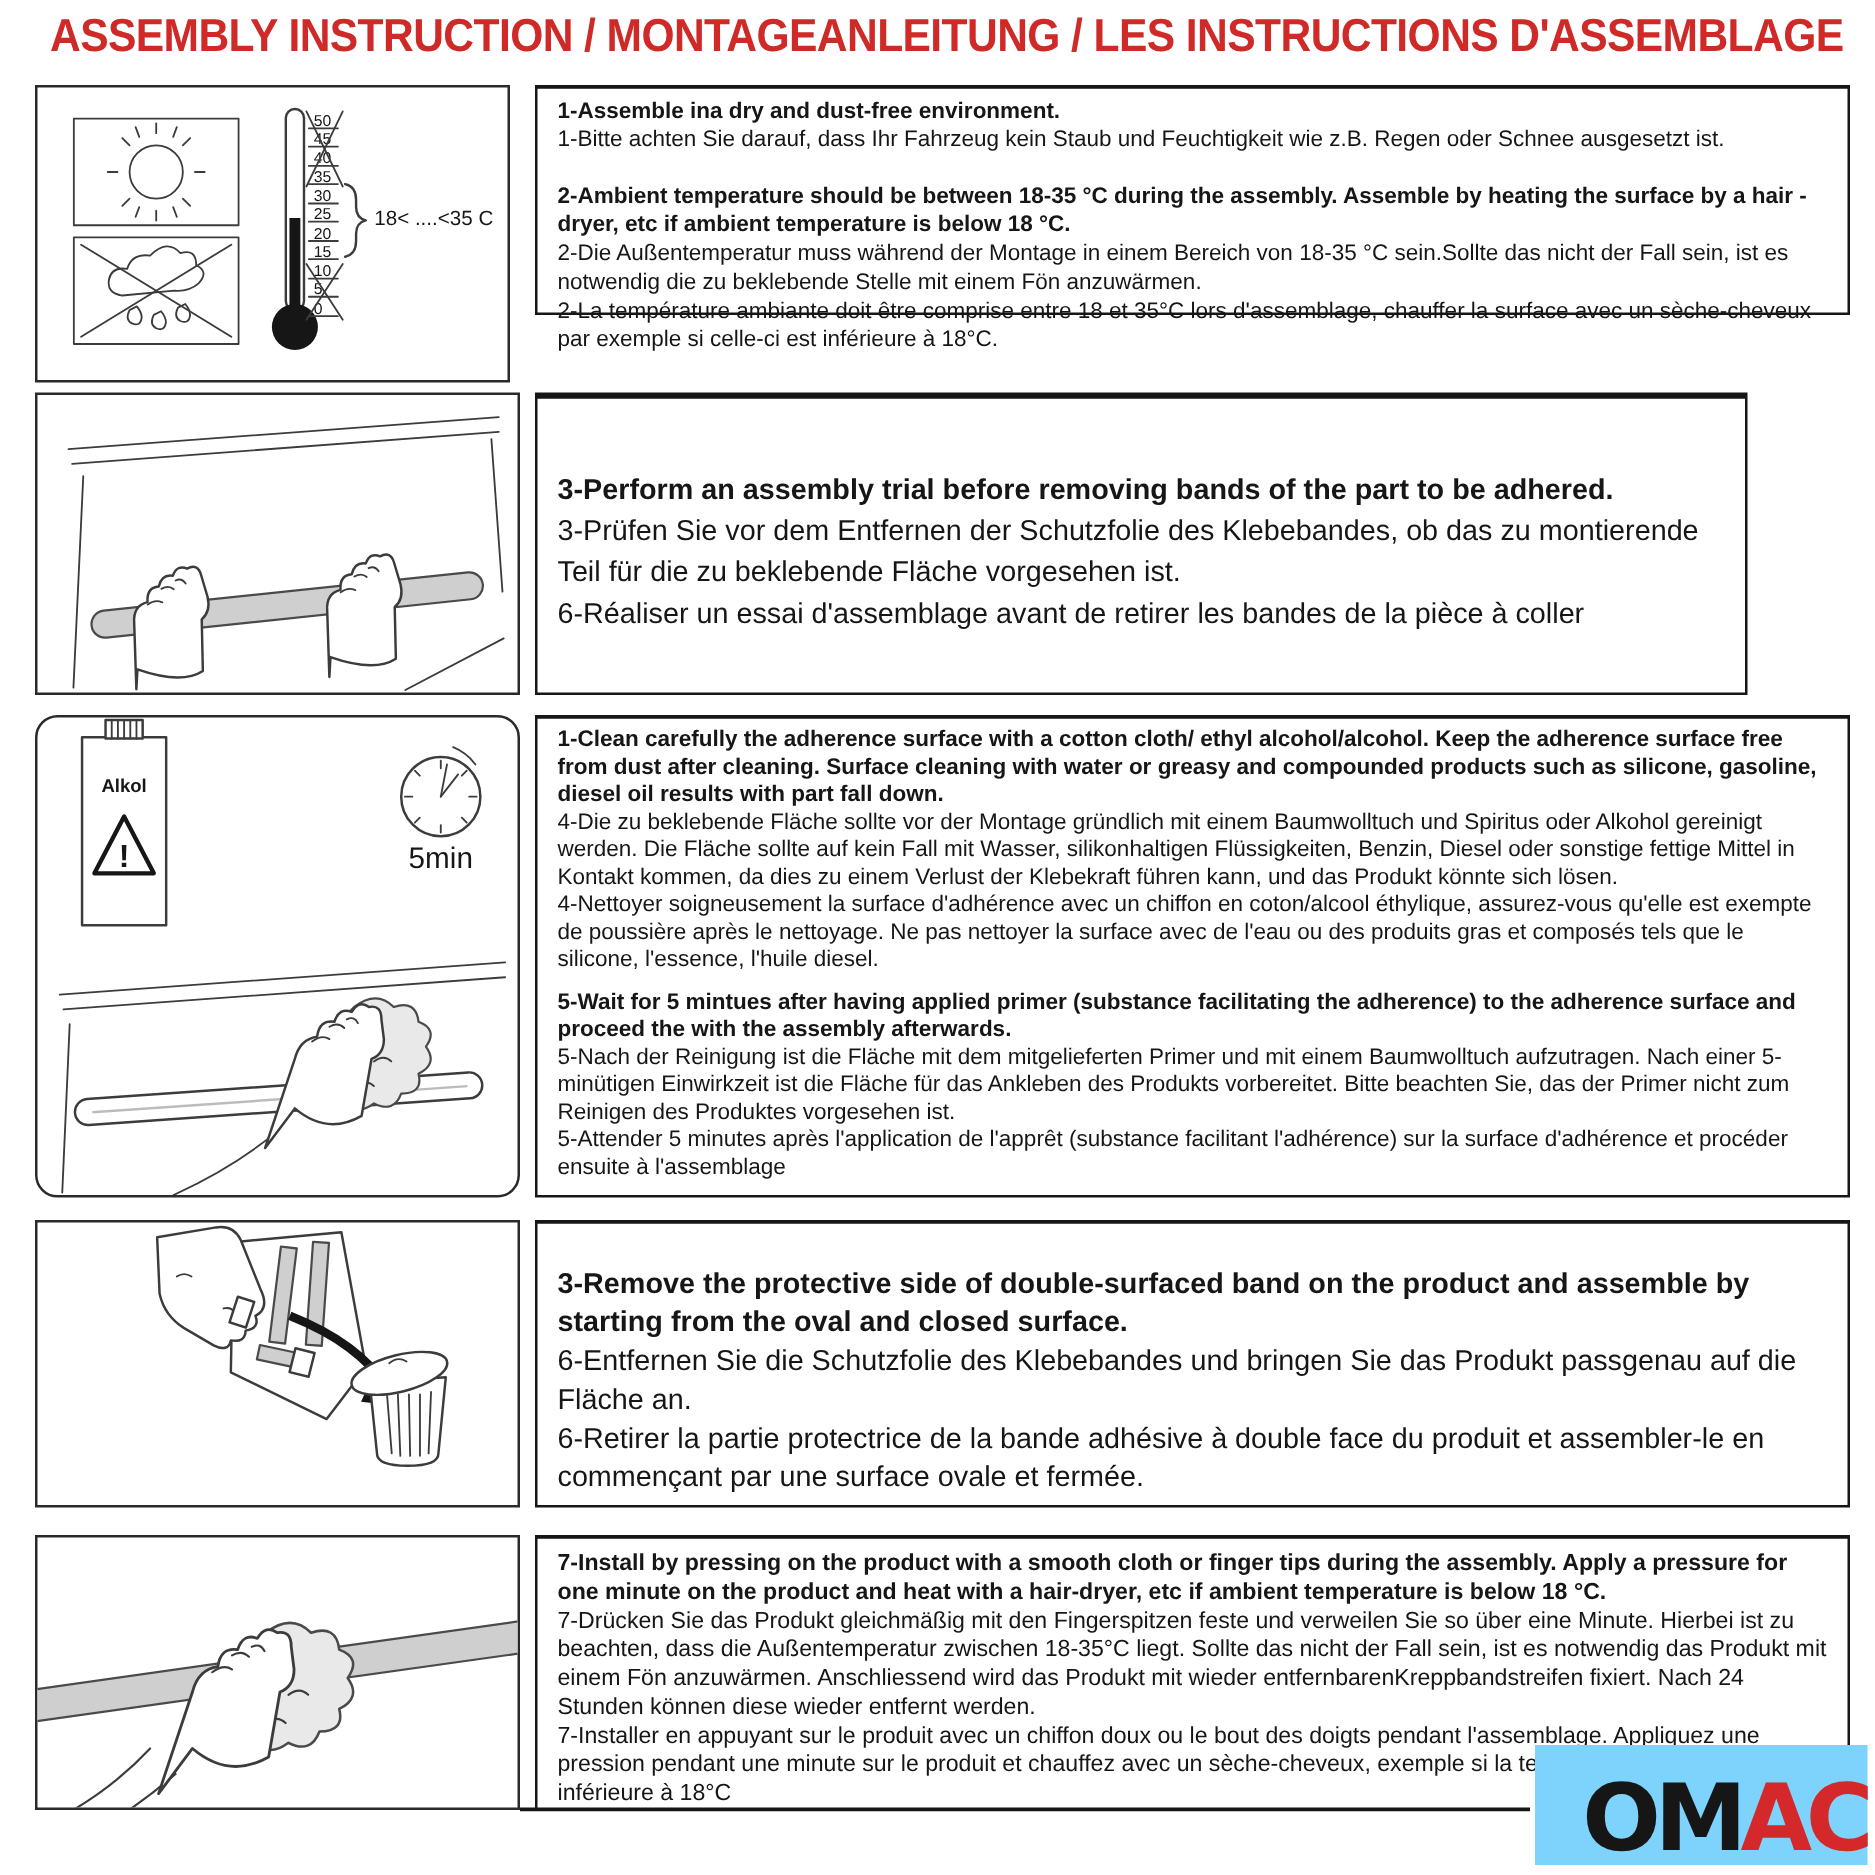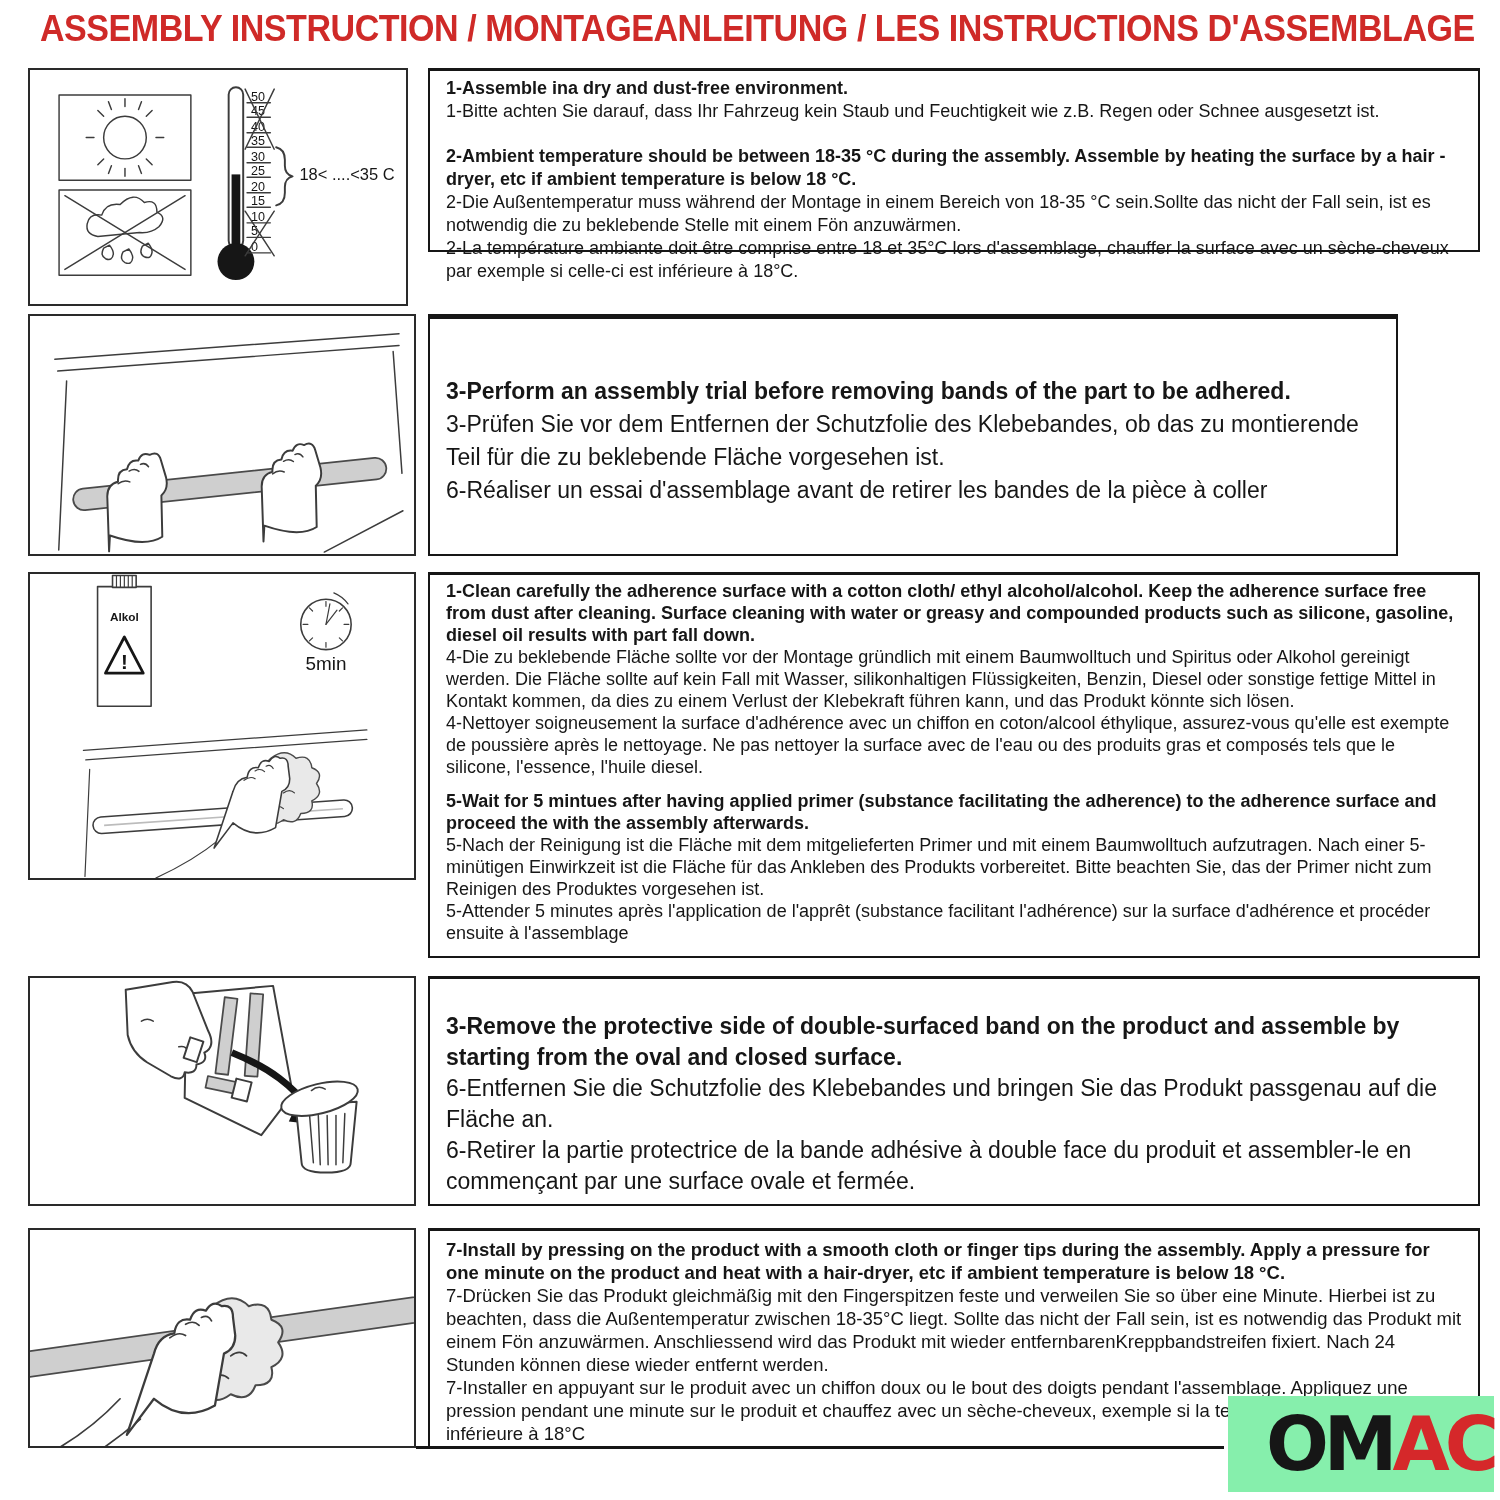--- a/index.html
+++ b/index.html
@@ -13,21 +13,21 @@
   .box{position:absolute;background:#fff;box-sizing:border-box;border:2px solid #2a2a2a;}
   .tbox{border:2px solid #161616;border-top-width:3px;padding:6px 16px 4px 16px;}
   .tbox p{margin:0;}
   .b{font-weight:700;}
 
   
   .il1{left:28px;top:68px;width:380px;height:238px;}
   .tx1{left:428px;top:68px;width:1052px;height:184px;}
   .il2{left:28px;top:314px;width:388px;height:242px;}
   .tx2{left:428px;top:314px;width:970px;height:242px;border-top-width:5px;}
-  .il3{left:28px;top:572px;width:388px;height:308px;}
+  .il3{left:28px;top:572px;width:388px;height:386px;border-radius:18px;}
   .tx3{left:428px;top:572px;width:1052px;height:386px;}
   .il4{left:28px;top:976px;width:388px;height:230px;}
   .tx4{left:428px;top:976px;width:1052px;height:230px;}
   .il5{left:28px;top:1228px;width:388px;height:220px;}
   .tx5{left:428px;top:1228px;width:1052px;height:220px;border-bottom:none;}
 
   
   .tx1{font-size:18px;line-height:23px;}
   .tx2{font-size:23px;line-height:33px;padding-top:56px;}
   .tx3{font-size:18px;line-height:22px;padding-top:5px;}
@@ -39,22 +39,22 @@
   svg{display:block;width:100%;height:100%;}
   .ln{fill:none;stroke:#3c3c3c;stroke-width:2;stroke-linecap:round;stroke-linejoin:round;}
   .ln15{fill:none;stroke:#3c3c3c;stroke-width:1.5;stroke-linecap:round;stroke-linejoin:round;}
   .fillw{fill:#fff;stroke:#3c3c3c;stroke-width:2;stroke-linejoin:round;}
   .fillg{fill:#cfcfcf;stroke:#4a4a4a;stroke-width:1.8;stroke-linejoin:round;}
   .fillc{fill:#e9e9e9;stroke:#4a4a4a;stroke-width:1.8;stroke-linejoin:round;}
   .blk{fill:#161616;stroke:none;}
   .svgtext{font-family:"Liberation Sans",sans-serif;fill:#161616;}
 
   .rule{position:absolute;left:416px;top:1446px;width:808px;height:3px;background:#161616;}
-  .logo{position:absolute;left:1228px;top:1396px;width:266px;height:96px;background:#86efac;
-        display:flex;align-items:center;justify-content:flex-end;
+  .logo{position:absolute;left:1228px;top:1396px;width:266px;height:96px;background:#7dd3fc;
+        display:flex;align-items:flex-end;justify-content:flex-end;
         font-family:"DejaVu Sans",sans-serif;font-weight:900;font-size:74px;
         letter-spacing:-5px;line-height:1;}
   .logo .k{color:#161616;} .logo .r{color:#d5282a;}
 </style>
 </head>
 <body>
 
 <div class="page-title">ASSEMBLY INSTRUCTION / MONTAGEANLEITUNG / LES INSTRUCTIONS D'ASSEMBLAGE</div>
 
 <div class="box il1">

